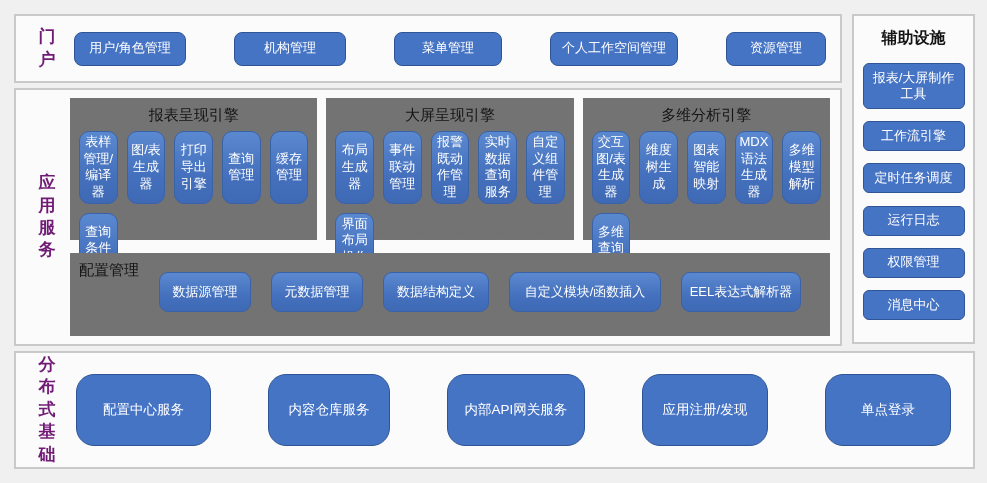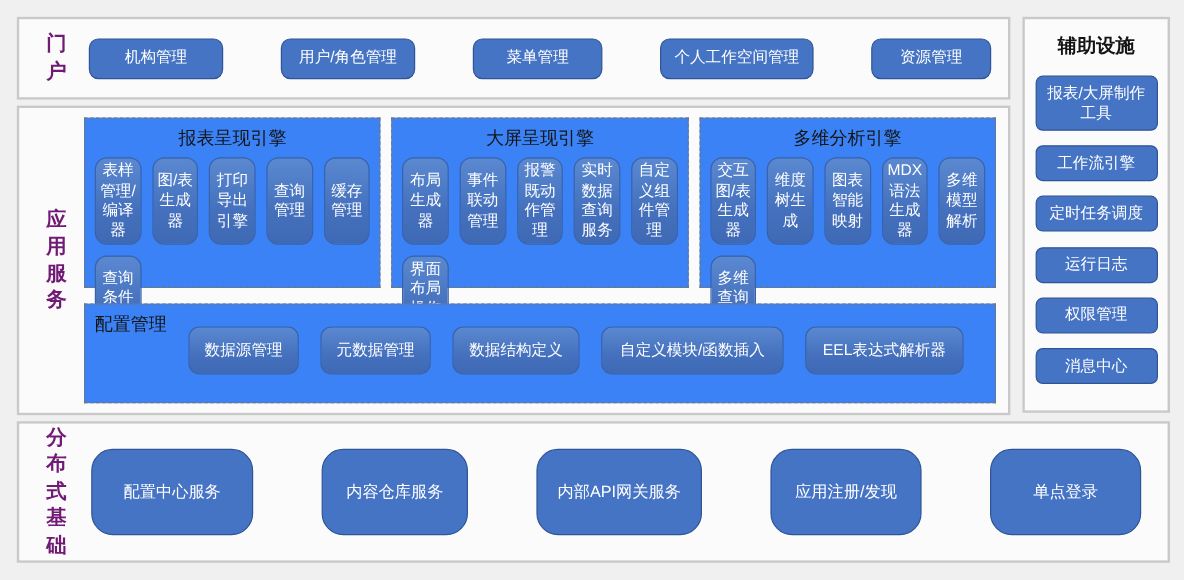--- a/index.html
+++ b/index.html
@@ -25,21 +25,21 @@
     font-size:13px; line-height:1.28; cursor:pointer; flex-shrink:0;
   }
 
   
   .portal-row { flex:1; display:flex; justify-content:space-between; align-items:center; padding:0 4px; }
   .portal-row .btn { height:34px; }
 
   
   .app-content { flex:1; display:flex; flex-direction:column; }
   .engine-row { display:flex; gap:9px; }
-  .panel { background:#3b82f6; border:1px dashed #757575; padding:4px 8px 9px; }
+  .panel { background:#737373; border:1px dashed #757575; padding:4px 8px 9px; }
   .engine-panel { flex:1; height:142px; display:flex; flex-direction:column; }
   .panel-title { text-align:center; font-size:15px; color:#141414; padding:3px 0 6px; }
   .panel-grid { flex:1; display:grid; grid-template-columns:repeat(5,1fr); grid-template-rows:1fr 1fr; gap:9px; }
   .panel-grid .btn { border-radius:10px; background:linear-gradient(180deg,#5b89d0 0%,#4470bd 60%,#3f69b4 100%);
                      border:1px solid #3a62a8; padding:2px 3px; font-size:13px; }
   .config-panel { margin-top:13px; height:86px; display:flex; flex-direction:row; }
   .config-row { flex:1; display:flex; justify-content:space-evenly; align-items:center; }
   .config-row .btn { height:40px; border-radius:9px; background:linear-gradient(180deg,#5b89d0 0%,#4470bd 60%,#3f69b4 100%); border:1px solid #3a62a8; }
 
   
@@ -55,22 +55,22 @@
 </head>
 <body>
 
 <div class="canvas">
 
   <section class="box portal">
     <div class="vlabel">
         <span>门户</span>
       </div>
     <div class="portal-row">
+      <div class="btn" style="width:112px">用户/角色管理</div>
       <div class="btn" style="width:112px">机构管理</div>
-      <div class="btn" style="width:112px">用户/角色管理</div>
       <div class="btn" style="width:108px">菜单管理</div>
       <div class="btn" style="width:128px">个人工作空间管理</div>
       <div class="btn" style="width:100px">资源管理</div>
     </div>
   </section>
 
   <section class="box app">
     <div class="vlabel">
         <span>应用服务</span>
       </div>
@@ -115,21 +115,21 @@
 
       </div>
 
       <div class="panel config-panel">
         <div class="panel-title">配置管理</div>
         <div class="config-row">
           <div class="btn" style="width:92px">数据源管理</div>
           <div class="btn" style="width:92px">元数据管理</div>
           <div class="btn" style="width:106px">数据结构定义</div>
           <div class="btn" style="width:152px">自定义模块/函数插入</div>
-          <div class="btn" style="width:132px">EEL表达式解析器</div>
+          <div class="btn" style="width:120px">EEL表达式解析器</div>
         </div>
       </div>
     </div>
   </section>
 
   <section class="box dist">
     <div class="vlabel">
         <span>分布式基础</span>
       </div>
     <div class="dist-row">

